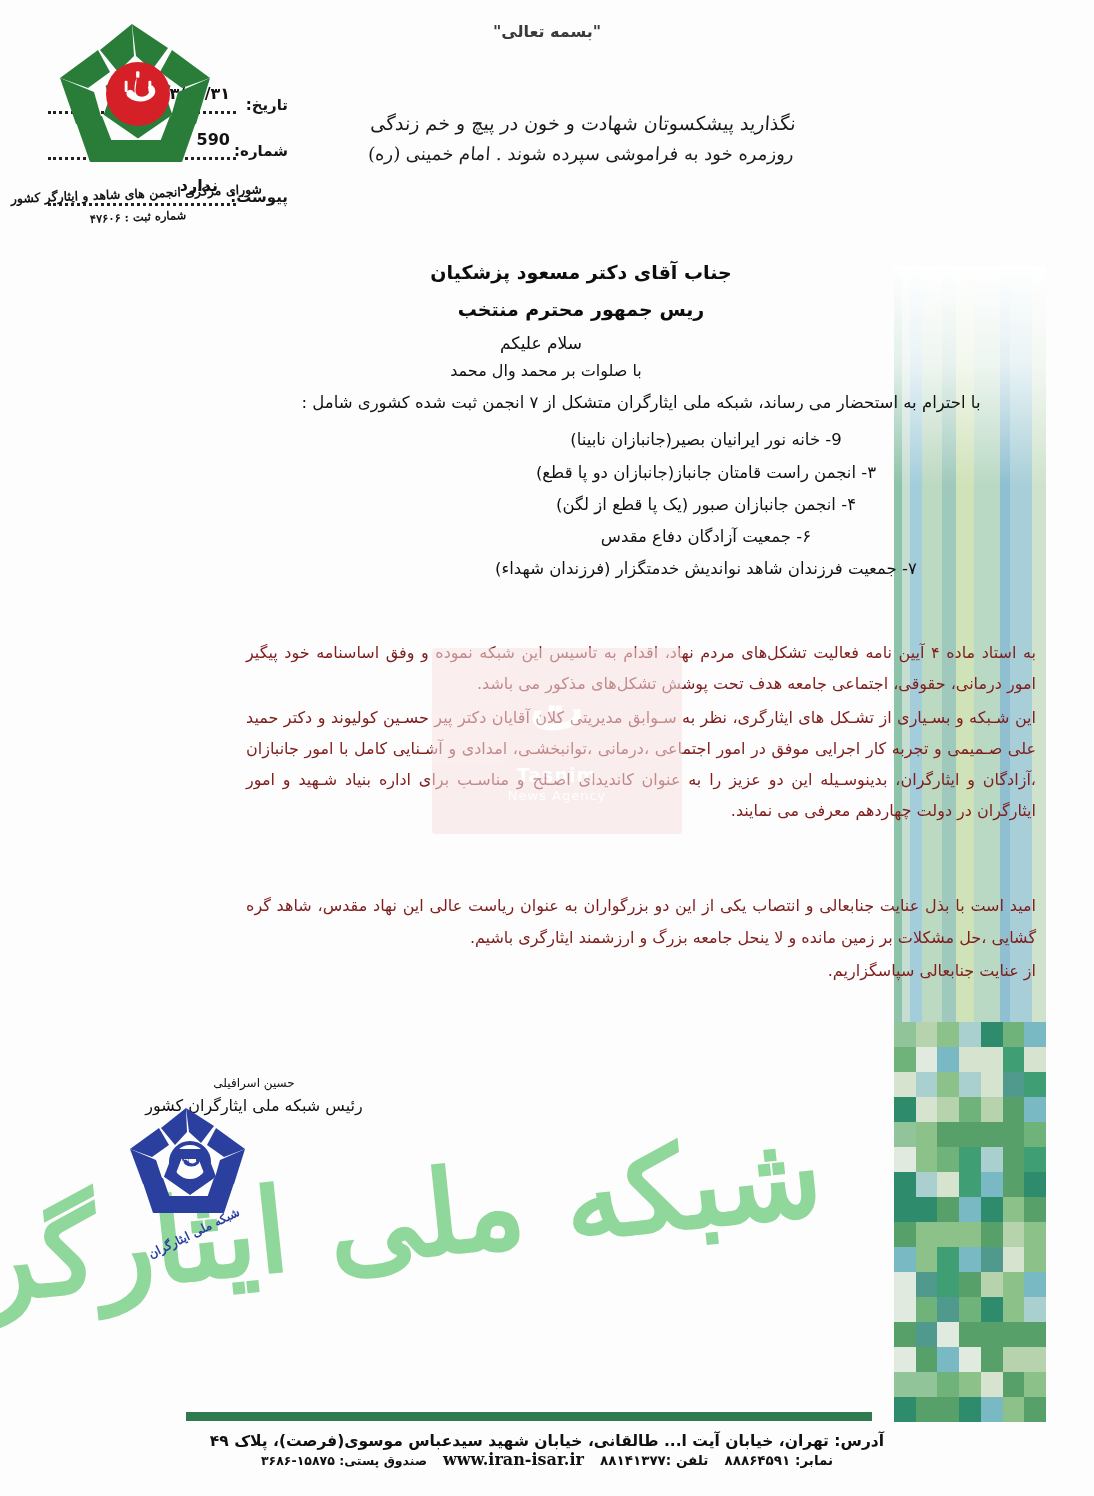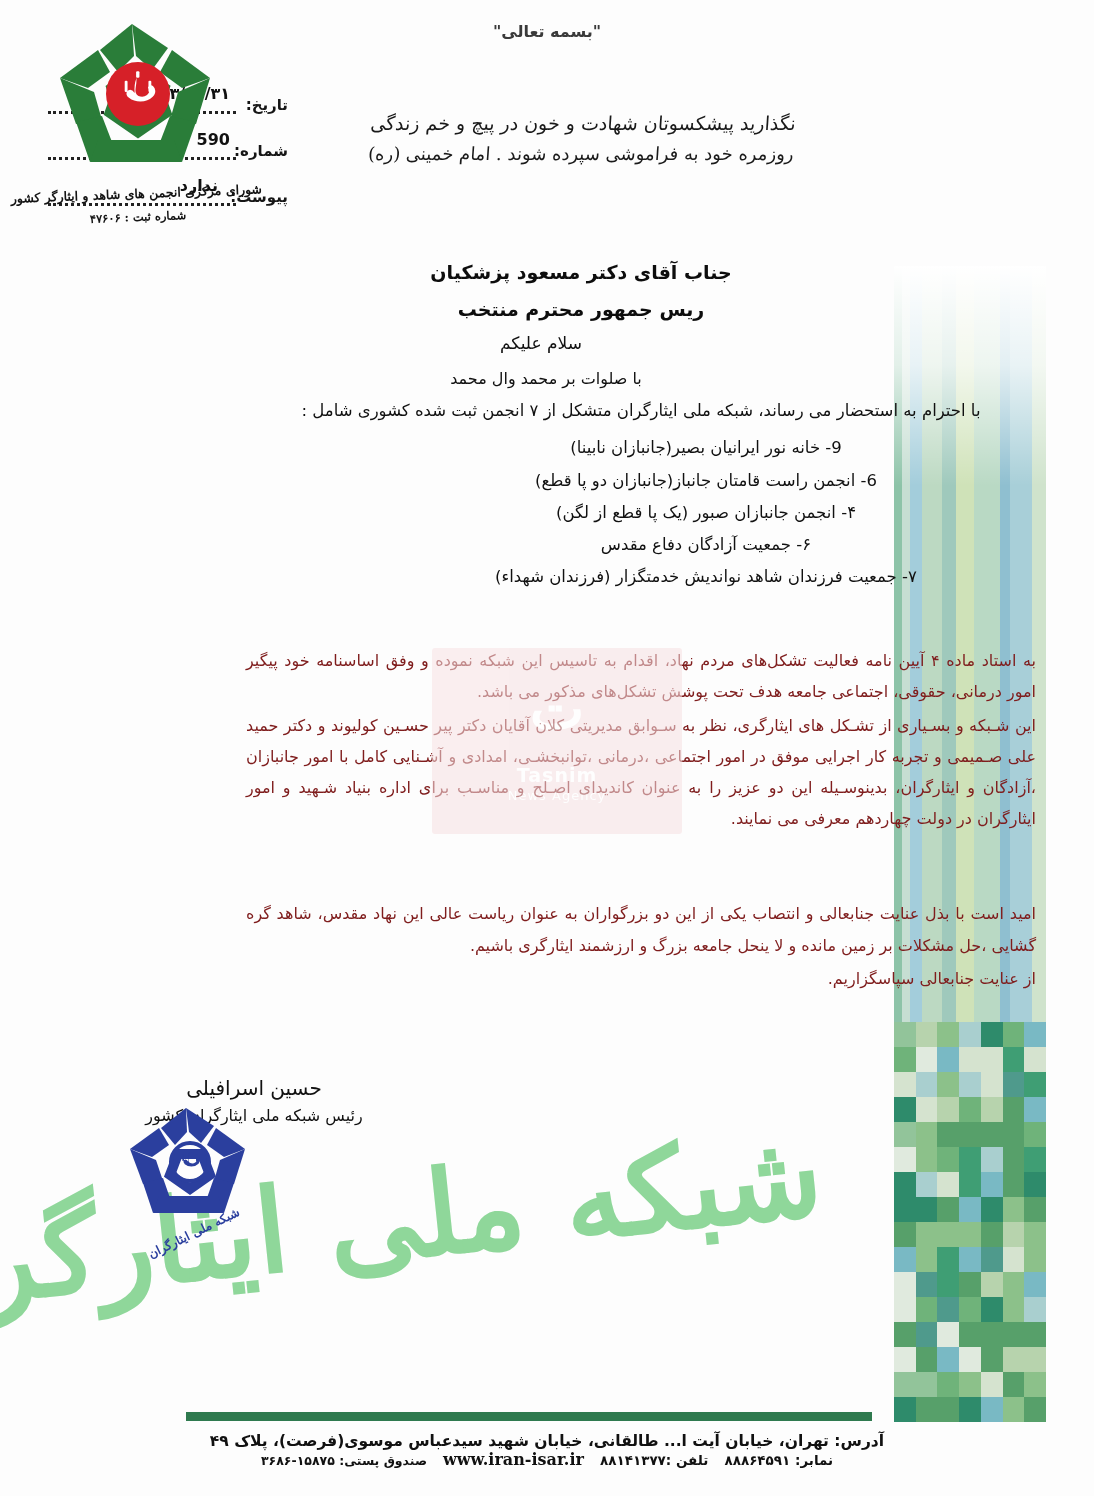--- a/index.html
+++ b/index.html
@@ -87,21 +87,21 @@
     direction:rtl;text-align:right;
   }
   .addressee{
     font-size:19px;font-weight:700;color:#0d0d0d;
     text-align:center;padding-right:120px;margin-bottom:8px;line-height:1.5;
   }
   .salute{
     font-size:17px;text-align:center;padding-right:200px;margin:10px 0 4px;color:#111;
   }
   .salawat{
-    font-size:16px;text-align:center;padding-right:190px;margin:16px 0 6px;color:#111;
+    font-size:16px;text-align:center;padding-right:190px;margin:8px 0 6px;color:#111;
   }
   .intro{
     font-size:16.5px;text-align:center;margin:10px 0 8px;color:#111;line-height:1.6;
   }
   #org-list{list-style:none;margin:6px 0 0;padding:0;}
   #org-list li{
     font-size:16.5px;color:#111;line-height:1.95;text-align:center;
     padding-left:130px;
   }
   .para{
@@ -123,21 +123,21 @@
     font-family:"DejaVu Serif","Liberation Serif",serif;margin-bottom:26px;
   }
   #tasnim-watermark .wm-name{font-size:19px;font-weight:700;letter-spacing:1px;}
   #tasnim-watermark .wm-sub{font-size:13px;letter-spacing:1px;margin-top:2px;}
 
   
   #signature{
     position:absolute;top:1076px;right:690px;width:300px;
     direction:rtl;text-align:center;
   }
-  #signature .name{font-size:20px;color:#111;margin-bottom:6px;}
+  #signature .name{font-size:12px;color:#111;margin-bottom:6px;}
   #signature .role{font-size:16px;color:#111;}
 
   
   #brand-calligraphy{
     position:absolute;left:150px;top:1150px;width:680px;height:250px;
     color:#8fd79a;font-size:116px;font-weight:700;
     font-family:"DejaVu Serif","Liberation Serif",serif;
     direction:rtl;text-align:center;line-height:1;
     transform:rotate(-6deg);
     white-space:nowrap;pointer-events:none;
@@ -367,21 +367,21 @@
   <div id="letter">
 
     <div class="addressee">جناب آقای دکتر مسعود پزشکیان</div>
     <div class="addressee">ریس جمهور محترم منتخب</div>
     <div class="salute">سلام علیکم</div>
     <div class="salawat">با صلوات بر محمد وال محمد</div>
     <div class="intro">با احترام  به استحضار می رساند، شبکه ملی ایثارگران متشکل از ۷ انجمن ثبت شده کشوری شامل :</div>
 
     <ul id="org-list">
       <li>9- خانه نور ایرانیان بصیر(جانبازان نابینا)</li>
-      <li>6- انجمن راست قامتان جانباز(جانبازان دو پا قطع)</li>
+      <li>۳- انجمن راست قامتان جانباز(جانبازان دو پا قطع)</li>
       <li>۴- انجمن جانبازان صبور (یک پا قطع از لگن)</li>
       <li>۶- جمعیت آزادگان دفاع مقدس</li>
       <li>۷- جمعیت فرزندان شاهد نواندیش خدمتگزار (فرزندان شهداء)</li>
     </ul>
 
     <p class="para first">به استاد ماده ۴ آیین نامه فعالیت تشکل‌های مردم نهاد، اقدام به تاسیس این  شبکه نموده و وفق اساسنامه خود پیگیر امور درمانی، حقوقی، اجتماعی جامعه هدف تحت پوشش تشکل‌های مذکور می باشد.</p>
     <p class="para">این شـبکه و بسـیاری از تشـکل های ایثارگری، نظر به سـوابق مدیریتی کلان آقایان دکتر پیر حسـین کولیوند و دکتر حمید علی صـمیمی و تجربه کار اجرایی موفق در امور اجتماعی ،درمانی ،توانبخشـی، امدادی و آشـنایی کامل با امور جانبازان ،آزادگان و ایثارگران، بدینوسـیله این دو عزیز را به عنوان کاندیدای اصـلح و مناسـب برای اداره بنیاد شـهید و امور ایثارگران در دولت چهاردهم معرفی می نمایند.</p>
     <p class="para closing">امید است با بذل عنایت جنابعالی و انتصاب یکی از این دو بزرگواران به عنوان ریاست عالی این نهاد مقدس، شاهد گره گشایی ،حل مشکلات بر زمین مانده و لا ینحل  جامعه بزرگ و ارزشمند ایثارگری باشیم.</p>
     <p class="para tight">از عنایت جنابعالی سپاسگزاریم.</p>
 

